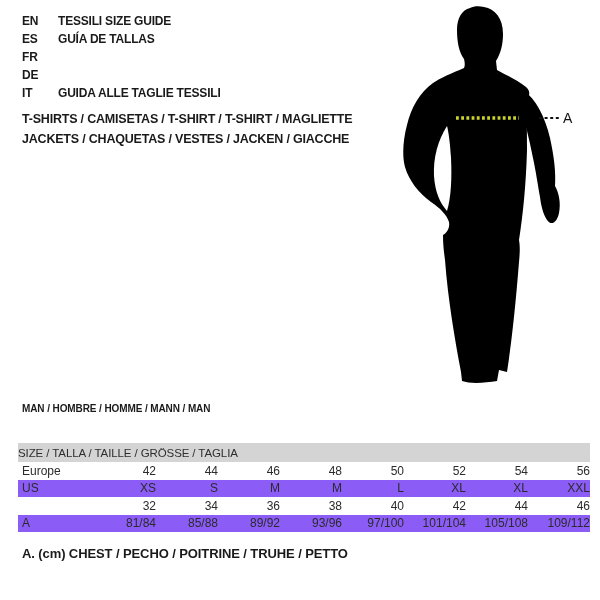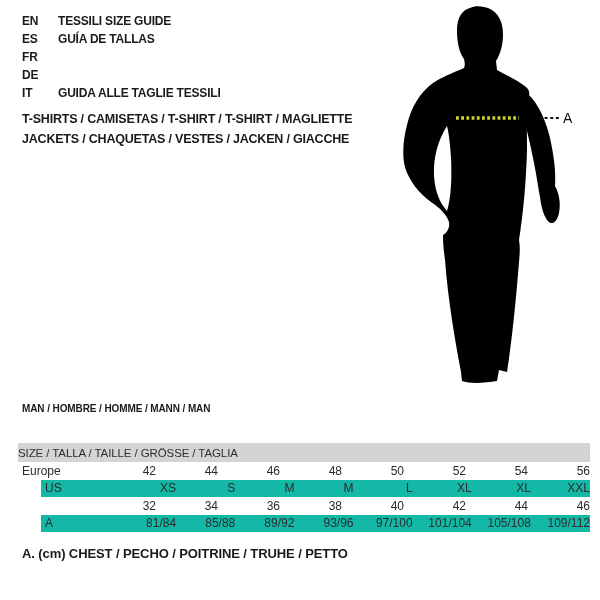--- a/index.html
+++ b/index.html
@@ -16,21 +16,21 @@
   
   .figure-svg{position:absolute;left:0;top:0;pointer-events:none;}
   
   .section-title{position:absolute;left:22px;top:403px;font-size:10px;font-weight:bold;letter-spacing:-0.1px;}
   
   .size-table{position:absolute;left:18px;top:443px;width:572px;}
   .thead{height:19px;background:#d4d4d4;display:flex;align-items:center;
          font-size:11.5px;color:#2e2e2e;letter-spacing:-0.1px;box-sizing:border-box;}
   .trow{display:grid;grid-template-columns:76px repeat(8,1fr);height:17.5px;align-items:center;
         font-size:12px;color:#2b2b2b;}
-  .trow.alt{background:#14b8a6;margin-left:23px;}
+  .trow.alt{background:#8b5cf6;}
   .tlabel{padding-left:4px;text-align:left;}
   .tcell{text-align:right;}
   
   .footnote{position:absolute;left:22px;top:546px;font-size:13px;font-weight:bold;letter-spacing:-0.1px;}
 </style>
 </head>
 <body>
 
 <div class="canvas">
 

